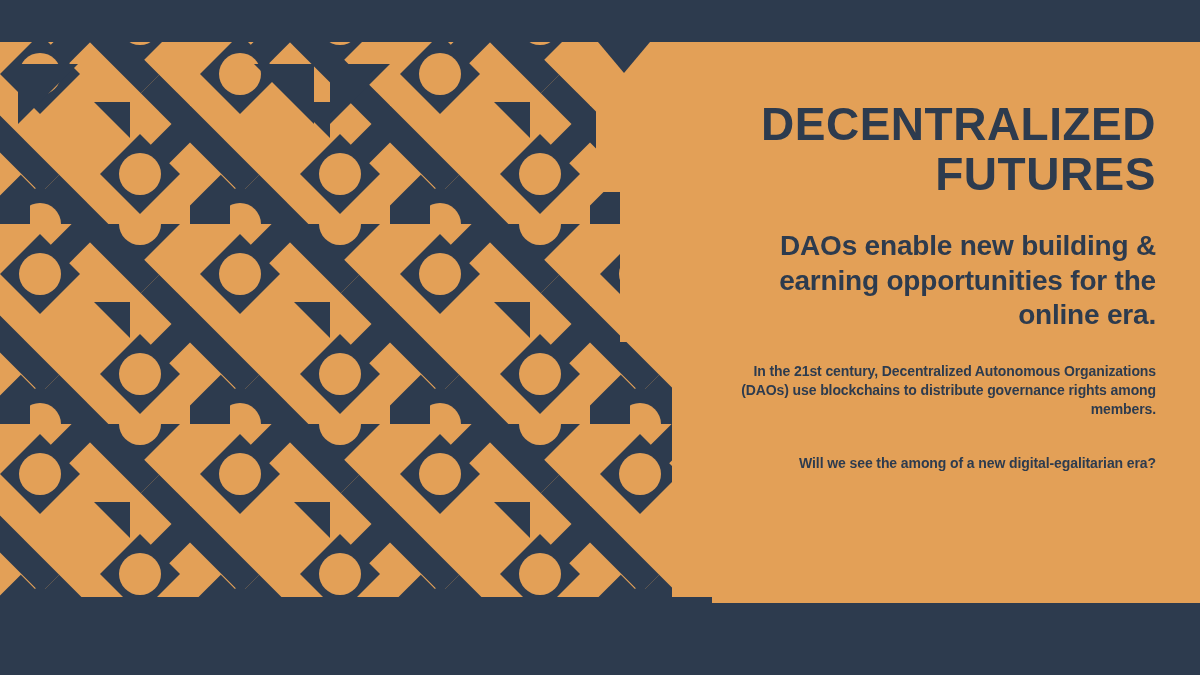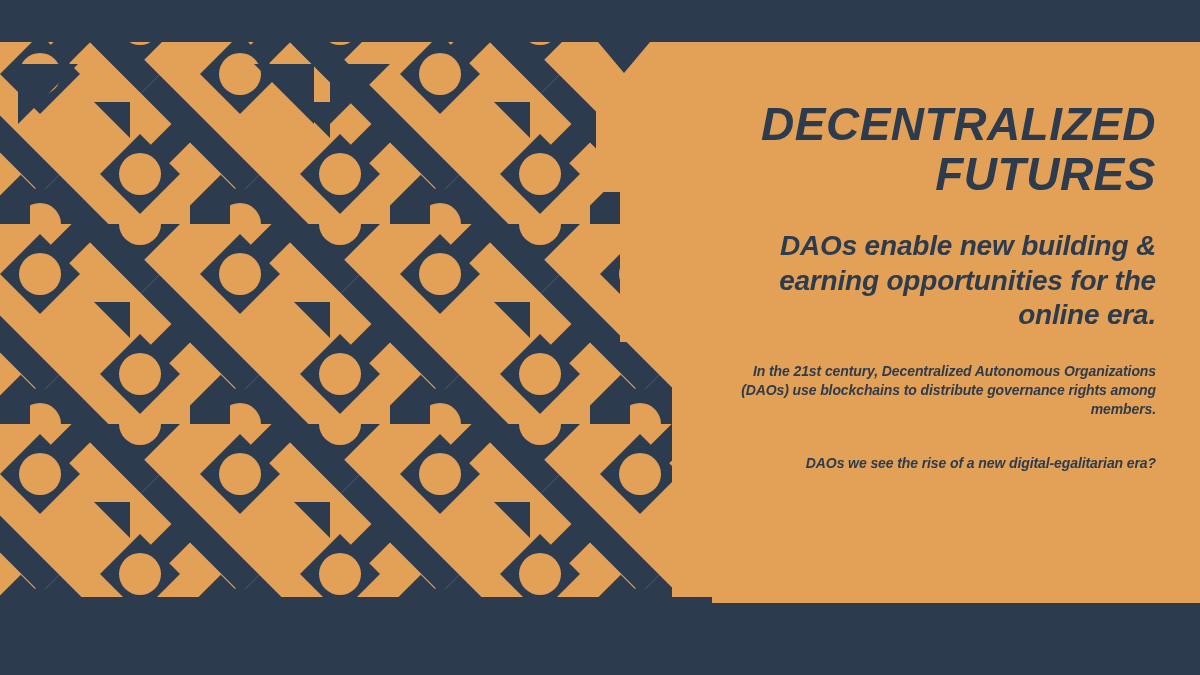--- a/index.html
+++ b/index.html
@@ -8,21 +8,20 @@
     padding: 0;
     background: #ffffff;
   }
   #poster {
     position: relative;
     width: 1200px;
     height: 675px;
     overflow: hidden;
     background: #e3a057;
     font-family: "Liberation Sans", sans-serif;
-    font-style: italic;
     -webkit-font-smoothing: antialiased;
   }
 
   
   .band-top {
     position: absolute;
     left: 0; top: 0;
     width: 1200px; height: 42px;
     background: #2d3b4e;
   }
@@ -159,21 +158,21 @@
   <div class="band-top"></div>
   <div class="band-notch"></div>
 
   <div class="text-col">
     <h1 class="headline">
       <span>DECENTRALIZED</span><br>
       <span>FUTURES</span>
     </h1>
     <p class="subhead">DAOs enable new building &amp; earning opportunities for the online era.</p>
     <p class="body-para">In the 21st century, Decentralized Autonomous Organizations (DAOs) use blockchains to distribute  governance rights among members.</p>
-    <p class="body-para second">DAOs we see the rise of a new digital-egalitarian era?</p>
+    <p class="body-para second">Will we see the among of a new digital-egalitarian era?</p>
   </div>
 
   <div class="band-bottom"></div>
 
   <div class="footer">
     
     
     
 
     

